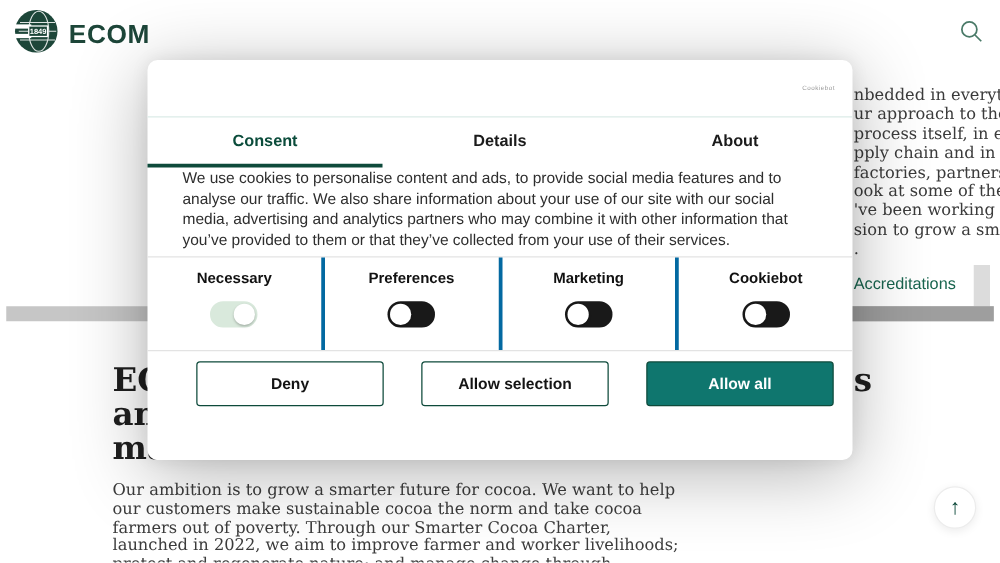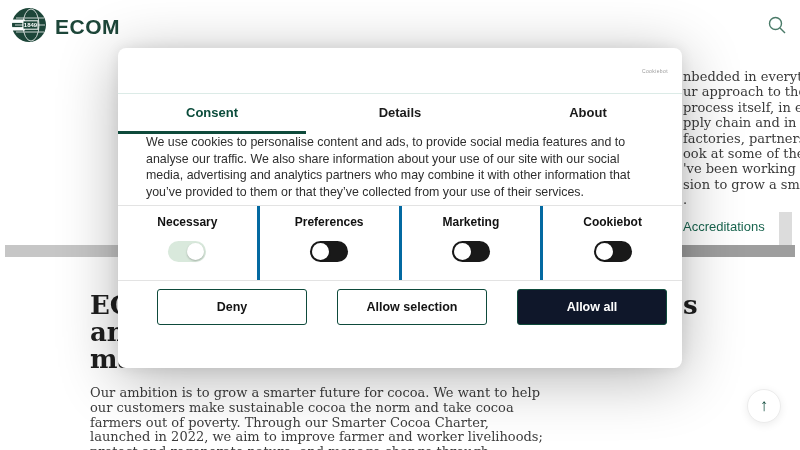--- a/index.html
+++ b/index.html
@@ -66,21 +66,21 @@
   .switch.off { background:#191919; }
   .knob { position:absolute; top:2px; width:17px; height:17px; border-radius:50%;
           background:#fff; box-shadow:0 1px 2px rgba(0,0,0,.25); }
   .switch.on  .knob { right:2px; }
   .switch.off .knob { left:2px; }
 
   .btn-row { display:flex; gap:6px; margin:8px 15px 0; }
   .btn { flex:1; height:36px; border:1px solid #0E4A3B; border-radius:3px;
          background:#fff; font-family:"Liberation Sans", sans-serif;
          font-size:12.5px; font-weight:bold; color:#141414; cursor:pointer;margin-left:24px; }
-  .btn.primary { background:#0f172a; color:#fff; }
+  .btn.primary { background:#0f766e; color:#fff; }
 </style>
 </head>
 <body>
 
 <div class="stage">
 
   <div class="site-header">
     <div class="logo-wrap">
       <span>
         <svg width="38" height="38" viewBox="0 0 38 38">

